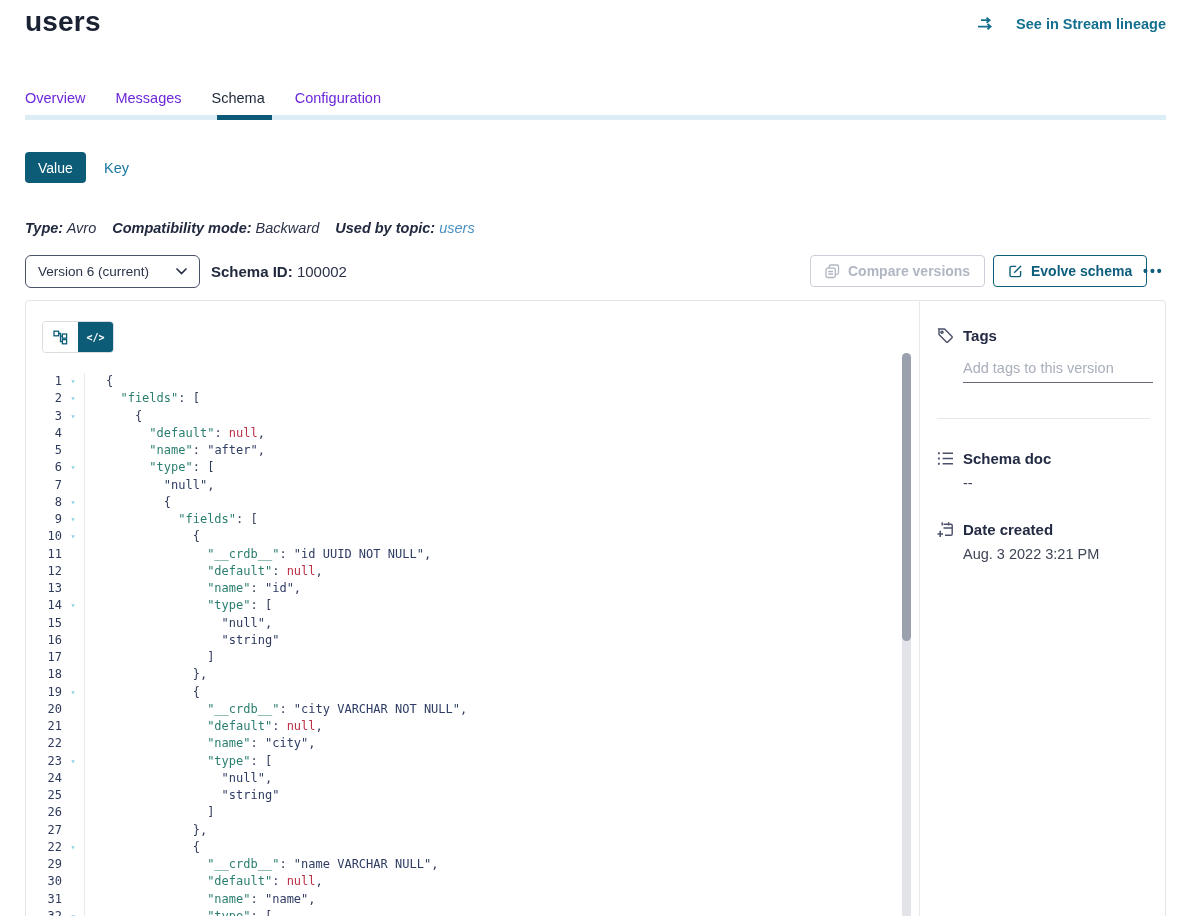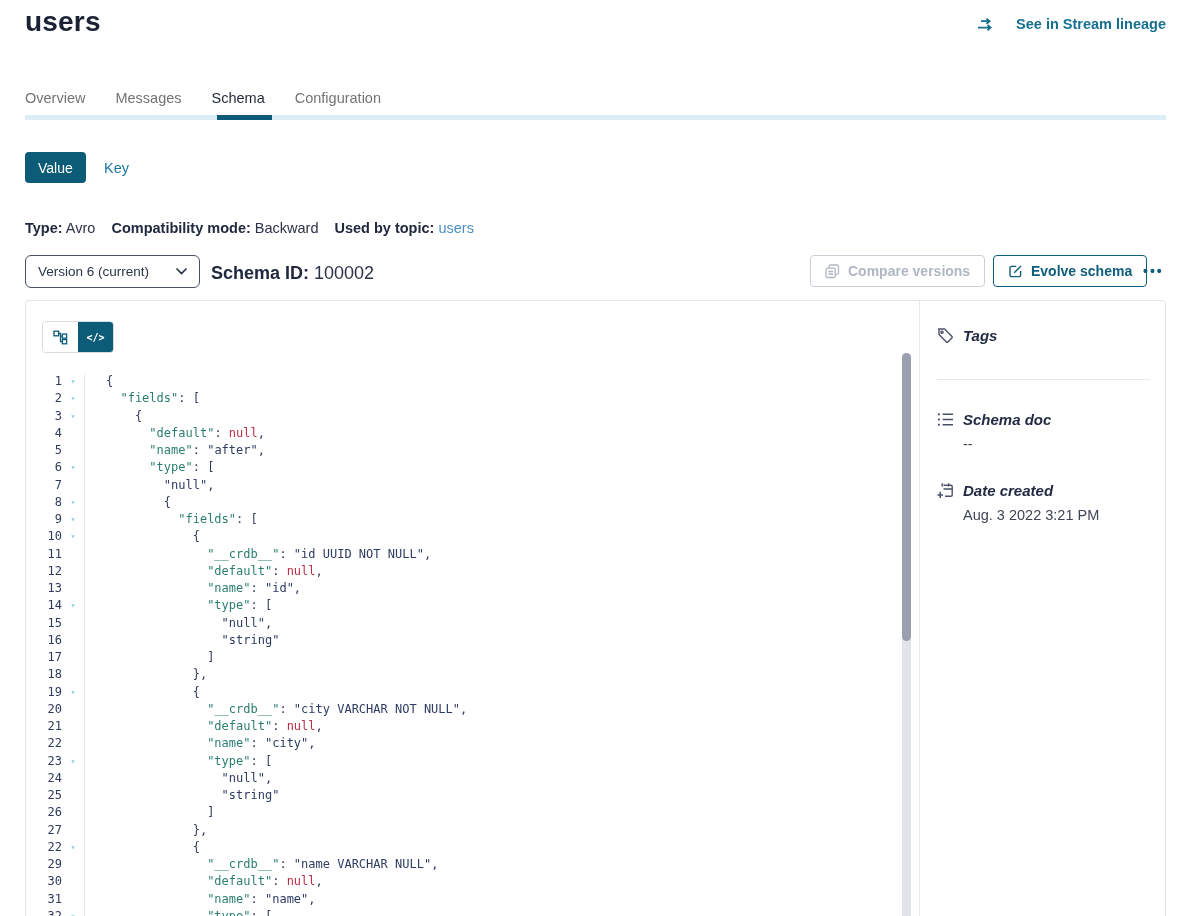--- a/index.html
+++ b/index.html
@@ -2,45 +2,45 @@
 <html><head>
 <meta charset="utf-8">
 <style>
   * { margin:0; padding:0; box-sizing:border-box; }
   html,body { width:1189px; height:916px; overflow:hidden; background:#fff;
     font-family:"Liberation Sans", sans-serif; color:#2c3248; }
   .abs { position:absolute; }
 
   
   #page-title { left:25px; top:6px; font-size:28px; font-weight:700; color:#1a2233; letter-spacing:.2px; }
-  #lineage-link { right:23px; top:16px; display:flex; align-items:center; gap:22px;
+  #lineage-link { right:23px; top:16px; display:flex; align-items:flex-start; gap:22px;
     color:#15708f; font-weight:700; font-size:14.5px; cursor:pointer; }
 
   
   #tabs { left:25px; top:90px; display:flex; gap:30px; font-size:14.5px; }
-  .tab { color:#737373; cursor:pointer; }
+  .tab { color:#6d28d9; cursor:pointer; }
   .tab.active { color:#1e2737; }
   #tab-track { left:25px; top:115px; width:1141px; height:5px; background:#dcedf5; }
   #tab-indicator { left:217px; top:115px; width:55px; height:5px; background:#0d5a78; }
 
   
   #value-btn { left:25px; top:152px; height:31px; padding:0 13px; background:#0c5c78; color:#fff;
     border:none; border-radius:4px; font-size:14px; font-family:inherit; cursor:pointer; }
   #key-link { left:104px; top:160px; color:#1a76a1; font-size:14.5px; cursor:pointer; }
 
   
-  #meta-row { left:25px; top:220px; display:flex; gap:16px; font-size:14.5px; color:#2b3249; }
+  #meta-row { left:25px; top:220px; display:flex; gap:16px; font-size:14.5px; color:#2b3249;font-style:italic; }
   #meta-row b { font-weight:700; color:#21293f; }
   .topic-link { color:#4a90c2; cursor:pointer; }
 
   
   #version-select { left:25px; top:255px; width:175px; height:33px; border:1px solid #4a5165;
     border-radius:6px; display:flex; align-items:center; justify-content:space-between;
     padding:0 12px; font-size:13.5px; color:#2b3348; cursor:pointer; background:#fff; }
-  #schema-id { left:211px; top:263px; font-size:18px; color:#2b3249; }
+  #schema-id { left:211px; top:263px; font-size:15px; color:#2b3249; }
   #schema-id b { color:#21293f; }
   .btn { position:absolute; top:255px; height:32px; display:flex; align-items:center; gap:8px;
     border-radius:4px; background:#fff; font-size:14px; font-weight:700; padding:0 14px;
     font-family:inherit; }
   #compare-btn { left:810px; border:1px solid #cbd0d8; color:#b1b6c3; cursor:default; }
   #evolve-btn { left:993px; border:1px solid #0d5d7c; color:#0d5d7c; cursor:pointer; }
   #more-btn { left:1143px; top:255px; height:32px; display:flex; align-items:center;
     color:#0d5d7c; font-size:14px; font-weight:700; letter-spacing:2px; cursor:pointer;
     background:none; border:none; }
 
@@ -69,21 +69,21 @@
   .t-s { color:#2e3c63; }
   .t-n { color:#bd2e47; }
   .t-p { color:#313c5a; }
 
   
   #code-scroll-track { left:876px; top:52px; width:9px; height:626px; background:#e2e4e9; border-radius:5px; }
   #code-scroll-thumb { left:0; top:0; width:9px; height:288px; background:#9aa0ae; border-radius:5px; cursor:grab; }
 
   
   #side { left:894px; top:0; width:246px; height:100%; padding:26px 16px 0 17px; }
-  .side-h { display:flex; align-items:center; gap:9px; font-size:15px; font-weight:700; color:#232b44;font-style:italic; }
+  .side-h { display:flex; align-items:center; gap:9px; font-size:15px; font-weight:700; color:#232b44; }
   .side-val { margin:8px 0 0 26px; font-size:14.5px; color:#3e4557; }
   #tags-input { display:block; margin:12px 0 0 26px; width:190px; border:none;
     border-bottom:1px solid #646879; font-size:14.5px; padding:4px 0 6px; color:#2c3248;
     font-family:inherit; outline:none; background:transparent; }
   #tags-input::placeholder { color:#a9aebc; }
   #side-divider { margin-top:35px; border:none; border-top:1px solid #e7e8ec; width:213px; }
   #schema-doc-section { margin-top:31px; }
   #date-created-section { margin-top:30px; }
 
   svg { flex:none; display:block; }
@@ -345,20 +345,21 @@
 
     <div class="side-h">
       <svg width="17" height="17" viewBox="0 0 17 17">
         <g stroke="#4a5068" stroke-width="1.4" fill="none">
           <path d="M1.5 2 H7.6 L15 9.4 a1 1 0 0 1 0 1.4 L10.8 15 a1 1 0 0 1 -1.4 0 L2 7.6 V2 Z" stroke-linejoin="round"></path>
           <circle cx="5" cy="5.2" r="1.1"></circle>
         </g>
       </svg>
       <span>Tags</span>
     </div>
+    <input id="tags-input" value="" placeholder="Add tags to this version" style="">
 
     <hr id="side-divider">
 
     <div id="schema-doc-section">
       <div class="side-h">
         <svg width="17" height="15" viewBox="0 0 17 15">
           <g stroke="#4a5068" stroke-width="1.5" fill="none">
             <path d="M5.6 2.2 H16 M5.6 7.5 H16 M5.6 12.8 H16"></path>
             <path d="M1 2.2 H2.8 M1 7.5 H2.8 M1 12.8 H2.8" stroke-width="1.9"></path>
           </g>

